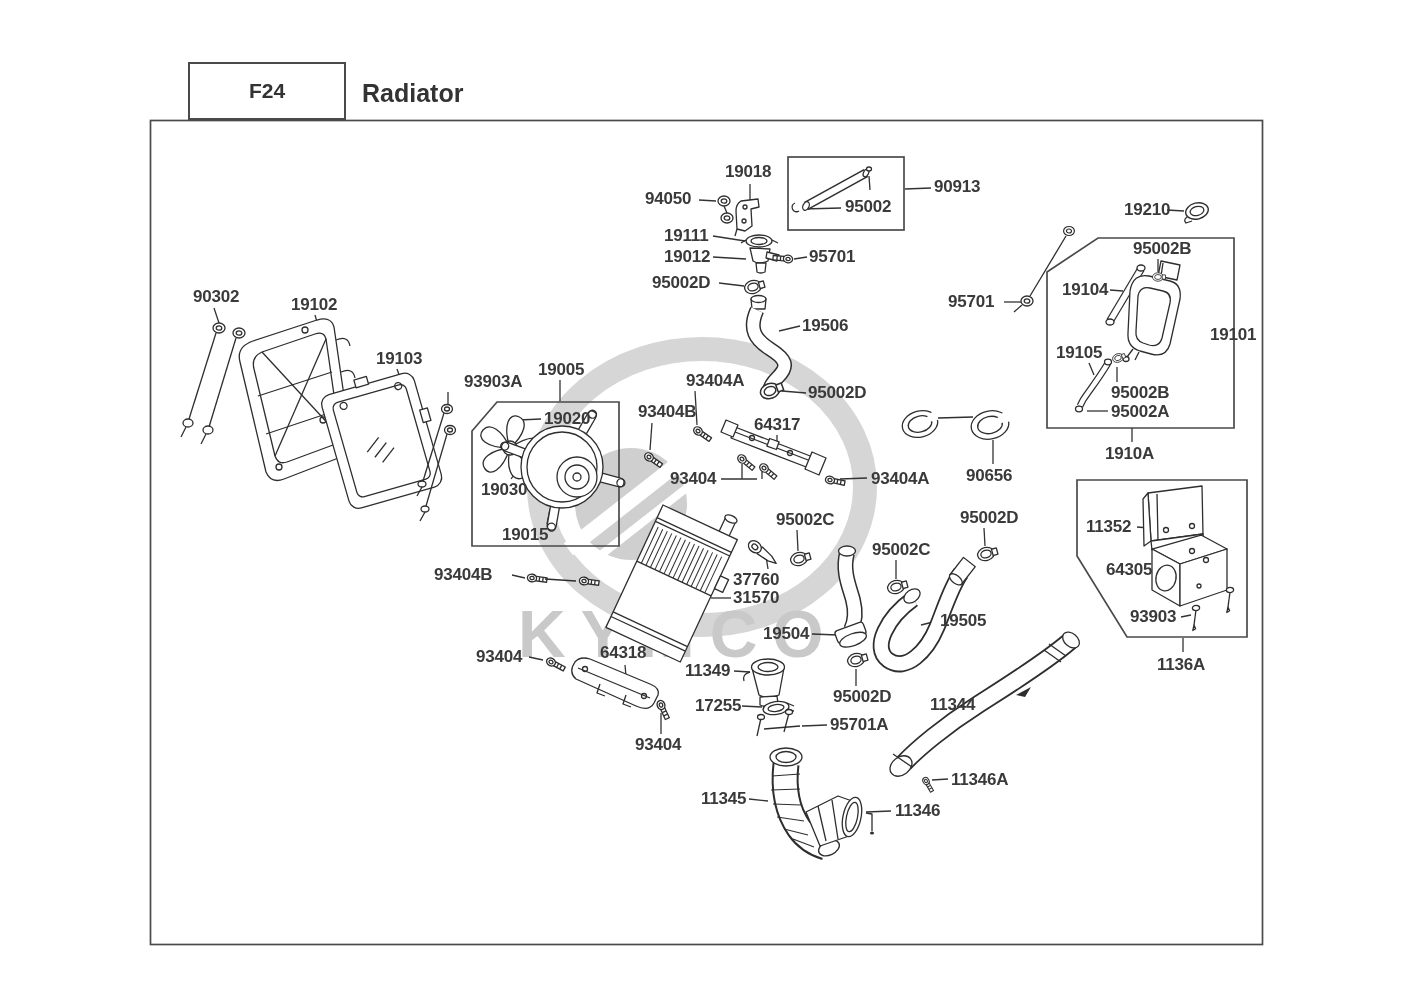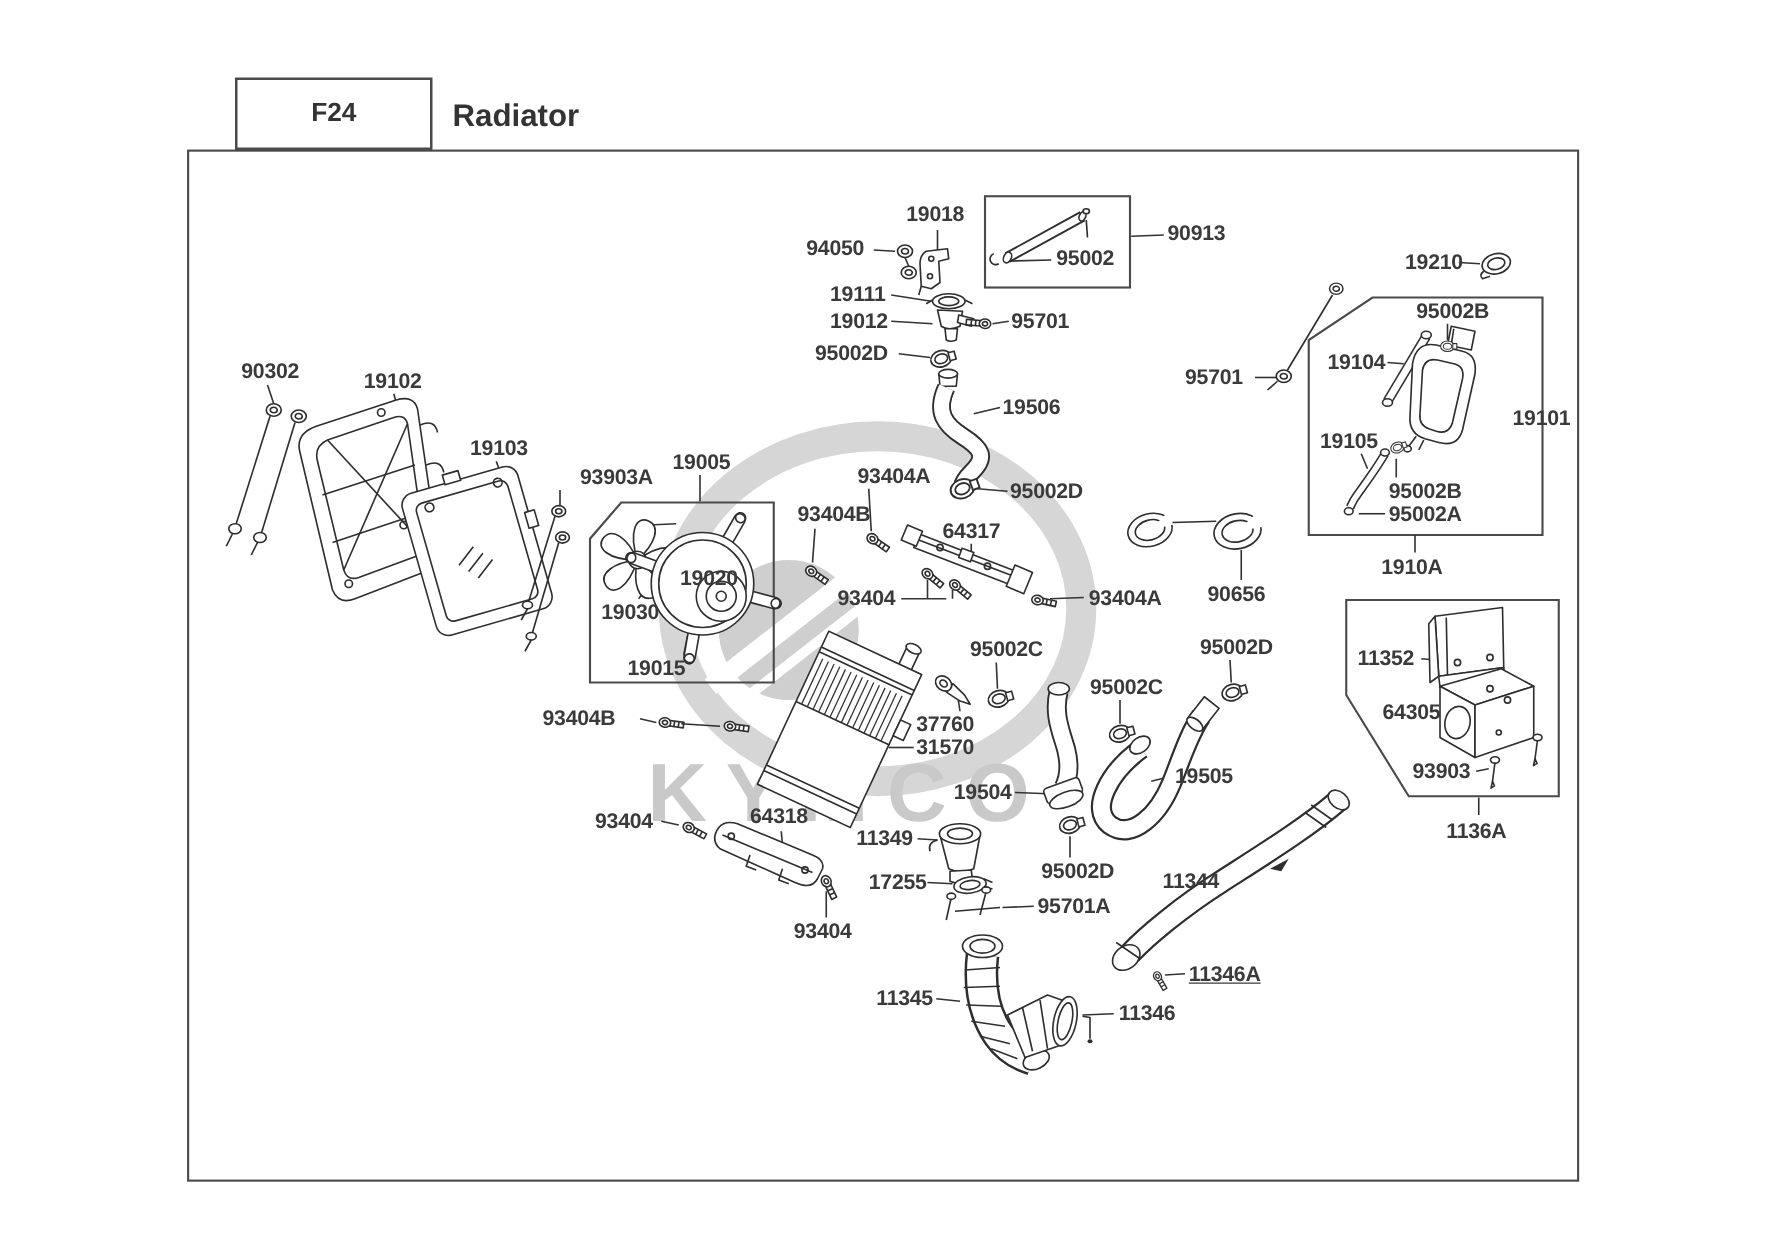--- a/index.html
+++ b/index.html
@@ -488,21 +488,21 @@
       <div class="plabel" style="left: 1174px; top: 326px; padding-left: 36px;">19101</div>
       <div class="plabel" style="left: 1056px; top: 344px;">19105</div>
       <div class="plabel" style="left: 1111px; top: 384px;">95002B</div>
       <div class="plabel" style="left: 1111px; top: 403px;">95002A</div>
       <div class="plabel" style="left: 1105px; top: 445px;">1910A</div>
       <div class="plabel" style="left: 193px; top: 288px;">90302</div>
       <div class="plabel" style="left: 291px; top: 296px;">19102</div>
       <div class="plabel" style="left: 376px; top: 350px;">19103</div>
       <div class="plabel" style="left: 424px; top: 373px; margin-left: 40px;">93903A</div>
       <div class="plabel" style="left: 538px; top: 361px;">19005</div>
-      <div class="plabel" style="left: 544px; top: 410px; margin-top: 44px;">19020</div>
+      <div class="plabel" style="left: 544px; top: 410px;">19020</div>
       <div class="plabel" style="left: 481px; top: 481px;">19030</div>
       <div class="plabel" style="left: 502px; top: 526px;">19015</div>
       <div class="plabel" style="left: 638px; top: 403px;">93404B</div>
       <div class="plabel" style="left: 686px; top: 372px;">93404A</div>
       <div class="plabel" style="left: 754px; top: 416px;">64317</div>
       <div class="plabel" style="left: 670px; top: 470px;">93404</div>
       <div class="plabel" style="left: 871px; top: 470px;">93404A</div>
       <div class="plabel" style="left: 966px; top: 467px;">90656</div>
       <div class="plabel" style="left: 776px; top: 511px;">95002C</div>
       <div class="plabel" style="left: 872px; top: 541px;">95002C</div>
@@ -513,21 +513,21 @@
       <div class="plabel" style="left: 763px; top: 625px;">19504</div>
       <div class="plabel" style="left: 940px; top: 612px;">19505</div>
       <div class="plabel" style="left: 476px; top: 648px;">93404</div>
       <div class="plabel" style="left: 600px; top: 644px;">64318</div>
       <div class="plabel" style="left: 685px; top: 662px;">11349</div>
       <div class="plabel" style="left: 695px; top: 697px;">17255</div>
       <div class="plabel" style="left: 833px; top: 688px;">95002D</div>
       <div class="plabel" style="left: 830px; top: 716px;">95701A</div>
       <div class="plabel" style="left: 930px; top: 696px;">11344</div>
       <div class="plabel" style="left: 635px; top: 736px;">93404</div>
-      <div class="plabel" style="left: 951px; top: 771px; text-decoration: underline;">11346A</div>
+      <div class="plabel" style="left: 951px; top: 771px;">11346A</div>
       <div class="plabel" style="left: 701px; top: 790px;">11345</div>
       <div class="plabel" style="left: 895px; top: 802px;">11346</div>
       <div class="plabel" style="left: 1086px; top: 518px;">11352</div>
       <div class="plabel" style="left: 1106px; top: 561px;">64305</div>
       <div class="plabel" style="left: 1130px; top: 608px;">93903</div>
       <div class="plabel" style="left: 1157px; top: 656px;">1136A</div>
     </div>
 
 </div>
 

